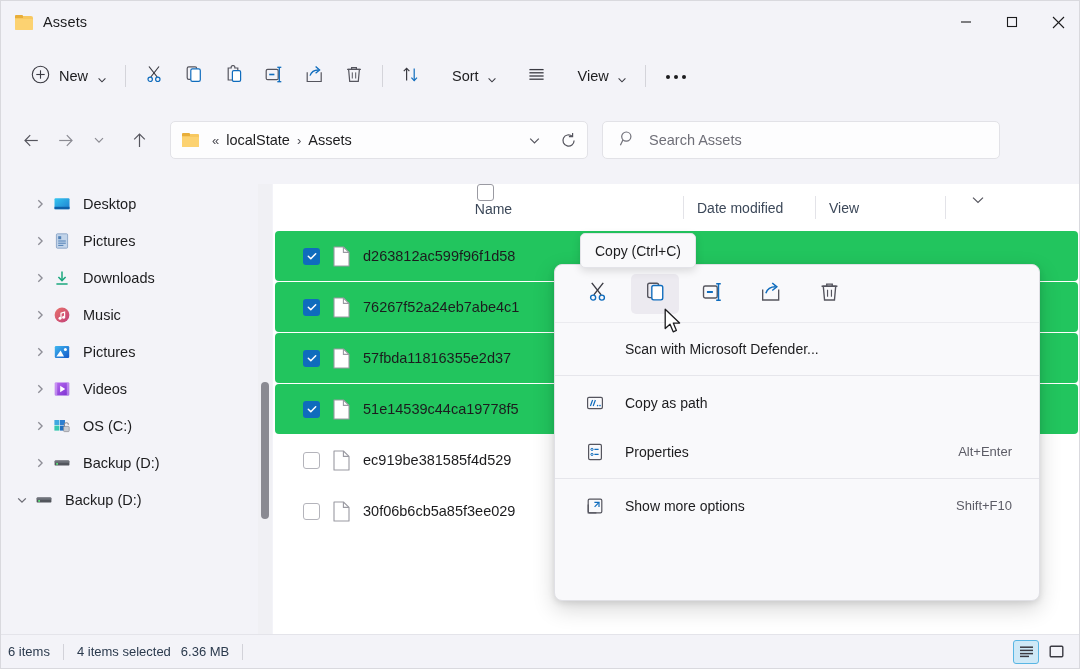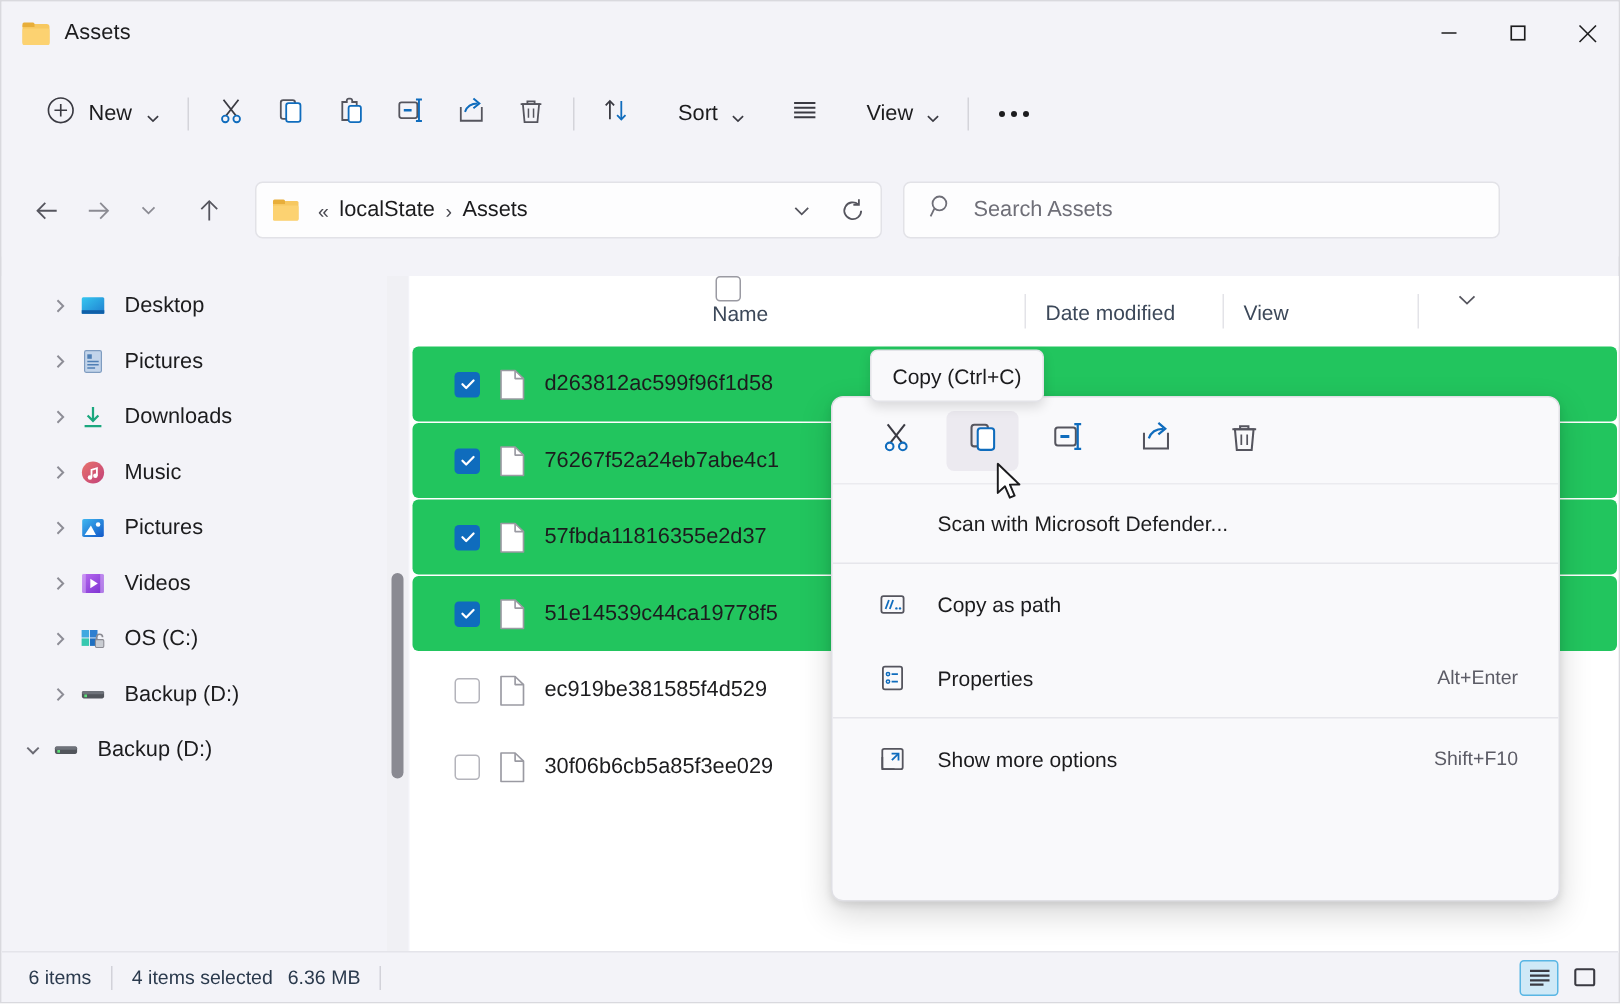--- a/index.html
+++ b/index.html
@@ -872,21 +872,21 @@
     <span>Copy (Ctrl+C)</span>
   </div>
 
   <div class="cursor">
     <svg width="20" height="27" viewBox="0 0 20 27">
       <path d="M1.2 1.2 L1.2 20.6 L6.0 16.2 L9.2 23.8 L12.4 22.4 L9.3 15.1 L15.6 15.0 Z" fill="#ffffff" stroke="#1c1c1e" stroke-width="1.3" stroke-linejoin="round"></path>
     </svg>
   </div>
 
   <div class="statusbar">
-    <span class="st-text" style="margin-left:18px">6 items</span>
+    <span class="st-text" style="margin-left:7px">6 items</span>
     <span class="st-sep"></span>
     <span class="st-text">4 items selected</span>
     <span class="st-text" style="margin-left:10px">6.36 MB</span>
     <span class="st-sep"></span>
 
     <div class="st-right">
       <div class="view-toggle active">
         <svg width="17" height="15" viewBox="0 0 17 15">
           <line x1="2" y1="3.2" x2="15" y2="3.2" stroke="#3a3a42" stroke-width="1.5"></line>
           <line x1="2" y1="6.4" x2="15" y2="6.4" stroke="#3a3a42" stroke-width="1.5"></line>

